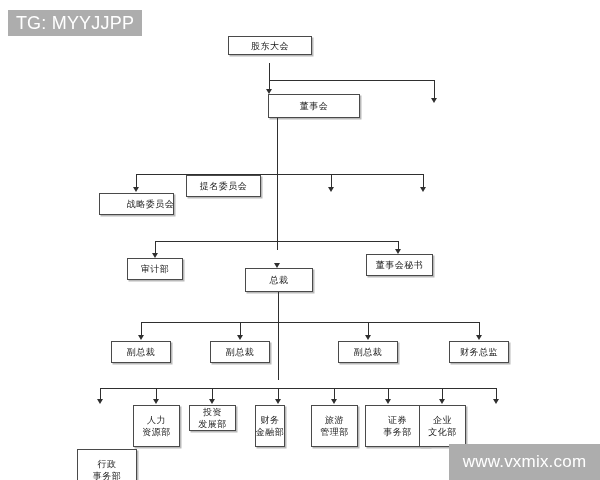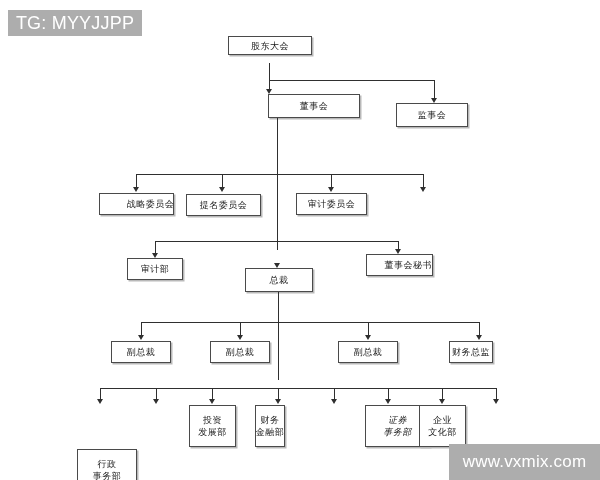--- a/index.html
+++ b/index.html
@@ -71,69 +71,63 @@
   <div class="vline" style="left:269px;top:80px;height:10px;"></div>
   <div class="arrow" style="left:266px;top:89px;"></div>
 
   <div class="vline" style="left:434px;top:80px;height:19px;"></div>
   <div class="arrow" style="left:431px;top:98px;"></div>
 
   <div class="box" id="n-board" style="left:244px;top:94px;width:92px;height:24px;margin-left:24px;">
     <span class="ln">董事会</span>
   </div>
 
-  <div class="box" id="n-supervisors" style="left:396px;top:103px;width:72px;height:24px;">
-    <span class="ln">监事会</span>
-  </div>
 
   <div class="vline" style="left:277px;top:118px;height:132px;"></div>
 
   <div class="hline" style="left:136px;top:174px;width:287px;"></div>
 
   <div class="vline" style="left:136px;top:174px;height:14px;"></div>
   <div class="arrow" style="left:133px;top:187px;"></div>
 
   <div class="vline" style="left:222px;top:174px;height:14px;"></div>
   <div class="arrow" style="left:219px;top:187px;"></div>
 
   <div class="vline" style="left:331px;top:174px;height:14px;"></div>
   <div class="arrow" style="left:328px;top:187px;"></div>
 
   <div class="vline" style="left:423px;top:174px;height:14px;"></div>
   <div class="arrow" style="left:420px;top:187px;"></div>
 
   <div class="box" style="left:99px;top:193px;width:75px;height:22px;padding-left:28px;">
     <span class="ln">战略委员会</span>
   </div>
-  <div class="box" style="left:186px;top:194px;width:75px;height:22px;">
+  <div class="box" style="left:186px;top:175px;width:75px;height:22px;">
     <span class="ln">提名委员会</span>
-  </div>
-  <div class="box" style="left:296px;top:193px;width:71px;height:22px;">
-    <span class="ln">审计委员会</span>
   </div>
 
   <div class="hline" style="left:155px;top:241px;width:243px;"></div>
 
   <div class="vline" style="left:155px;top:241px;height:13px;"></div>
   <div class="arrow" style="left:152px;top:253px;"></div>
 
   <div class="vline" style="left:398px;top:241px;height:9px;"></div>
   <div class="arrow" style="left:395px;top:249px;"></div>
 
   <div class="arrow" style="left:274px;top:263px;"></div>
 
   <div class="box" style="left:245px;top:268px;width:68px;height:24px;">
     <span class="ln">总裁</span>
   </div>
 
   <div class="box" style="left:127px;top:258px;width:56px;height:22px;">
     <span class="ln">审计部</span>
   </div>
 
-  <div class="box" style="left:366px;top:254px;width:67px;height:22px;align-items:flex-end;">
+  <div class="box" style="left:366px;top:254px;width:67px;height:22px;">
     <span class="ln">董事会秘书</span>
   </div>
 
   <div class="vline" style="left:278px;top:292px;height:88px;"></div>
 
   <div class="hline" style="left:141px;top:322px;width:338px;"></div>
 
   <div class="vline" style="left:141px;top:322px;height:14px;"></div>
   <div class="arrow" style="left:138px;top:335px;"></div>
 
@@ -148,21 +142,21 @@
 
   <div class="box" style="left:111px;top:341px;width:60px;height:22px;">
     <span class="ln">副总裁</span>
   </div>
   <div class="box" style="left:210px;top:341px;width:60px;height:22px;">
     <span class="ln">副总裁</span>
   </div>
   <div class="box" style="left:338px;top:341px;width:60px;height:22px;">
     <span class="ln">副总裁</span>
   </div>
-  <div class="box" style="left:449px;top:341px;width:44px;height:22px;">
+  <div class="box" style="left:449px;top:341px;width:60px;height:22px;">
     <span class="ln">财务总监</span>
   </div>
 
   <div class="hline" style="left:100px;top:388px;width:396px;"></div>
 
   <div class="vline" style="left:100px;top:388px;height:12px;"></div>
   <div class="arrow" style="left:97px;top:399px;"></div>
 
   <div class="vline" style="left:156px;top:388px;height:12px;"></div>
   <div class="arrow" style="left:153px;top:399px;"></div>
@@ -183,33 +177,41 @@
   <div class="arrow" style="left:439px;top:399px;"></div>
 
   <div class="vline" style="left:496px;top:388px;height:12px;"></div>
   <div class="arrow" style="left:493px;top:399px;"></div>
 
   <div class="box" style="left:77px;top:405px;width:60px;height:42px;margin-top:44px;">
     <span class="ln">行政</span>
     <span class="ln">事务部</span>
   </div>
 
-
-  <div class="box" style="left:189px;top:405px;width:47px;height:42px;">
+  <div class="box" style="left:133px;top:405px;width:47px;height:42px;">
+    <span class="ln">人力</span>
+    <span class="ln">资源部</span>
+  </div>
+
+  <div class="box" style="left:189px;top:405px;width:47px;height:26px;">
     <span class="ln">投资</span>
     <span class="ln">发展部</span>
   </div>
 
   <div class="box" style="left:255px;top:405px;width:30px;height:42px;">
     <span class="ln">财务</span>
     <span class="ln">金融部</span>
   </div>
 
-
-  <div class="box" style="left:365px;top:405px;width:65px;height:42px;font-style:italic;">
+  <div class="box" style="left:311px;top:405px;width:47px;height:42px;">
+    <span class="ln">旅游</span>
+    <span class="ln">管理部</span>
+  </div>
+
+  <div class="box" style="left:365px;top:405px;width:65px;height:42px;">
     <span class="ln">证券</span>
     <span class="ln">事务部</span>
   </div>
 
   <div class="box" style="left:419px;top:405px;width:47px;height:42px;">
     <span class="ln">企业</span>
     <span class="ln">文化部</span>
   </div>
 
 

